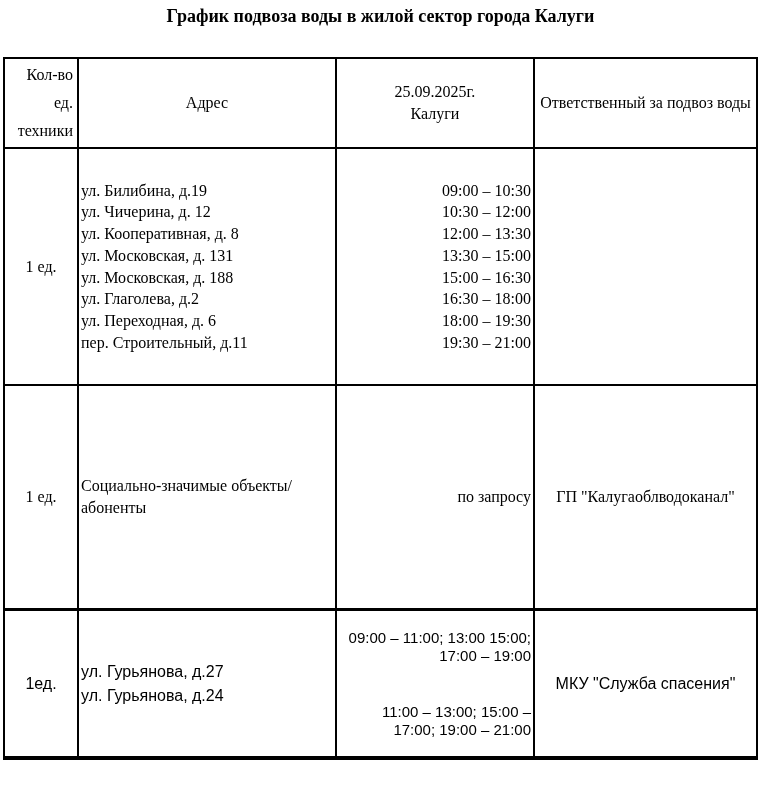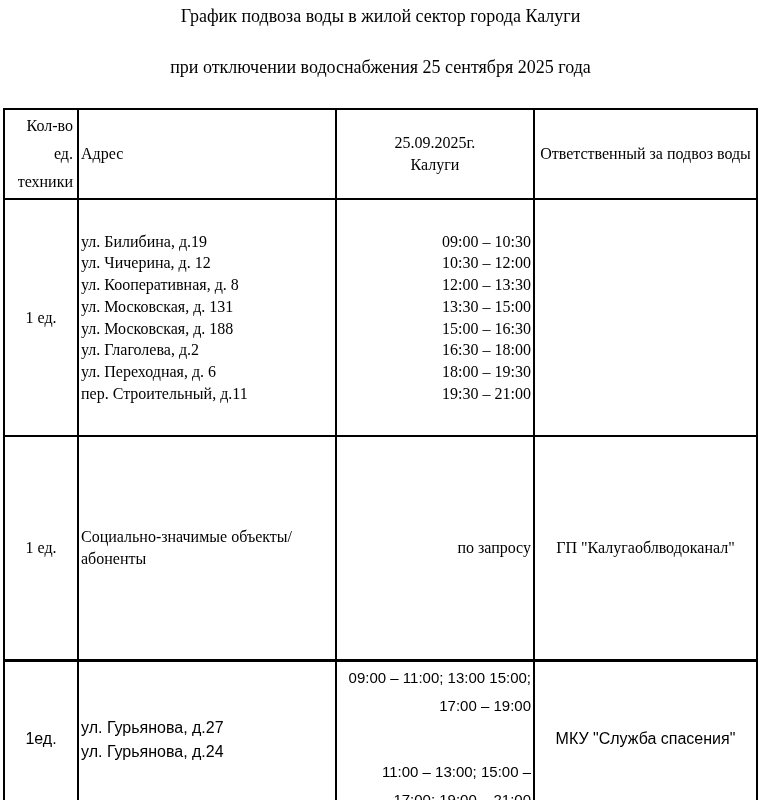--- a/index.html
+++ b/index.html
@@ -9,21 +9,21 @@
     width: 761px;
     height: 800px;
     overflow: hidden;
     color: #000000;
     font-family: "Liberation Serif", serif;
   }
   .page { width: 761px; height: 800px; position: relative; }
 
   .doc-title {
     text-align: center;
-    font-weight: normal;
+    font-weight: bold;
     font-size: 18px;
     line-height: 20px;
     font-family: "Liberation Serif", serif;
   }
   .doc-title.t1 { padding-top: 6px; }
   .doc-title.t2 { margin-top: 31px; }
 
   table.schedule {
     border-collapse: collapse;
     table-layout: fixed;
@@ -48,45 +48,44 @@
   .c2 { text-align: left; padding-left: 5px; padding-right: 4px; }
   th.c1 { text-align: right; padding-left: 7px; padding-right: 4px; line-height: 28px; }
   th.c3 .hline, th.c4 { line-height: 21.7px; }
 
   .serif-lines { line-height: 21.7px; }
   .lines-center { text-align: right; }
 
   tr.r3 { font-family: "Liberation Sans", sans-serif; }
   tr.r3 td { font-size: 16px; }
   tr.r3 .addr-line { line-height: 17px; margin: 7px 0; }
-  tr.r3 .times-list { font-size: 15px; line-height: 28px; }
+  tr.r3 .times-list { font-size: 15px; line-height: 18px; }
   tr.r3 .time-para + .time-para { margin-top: 38px; }
 
   .empty-cell { min-height: 10px; }
 </style>
 </head>
 <body>
 
 <div class="page">
 
   <div class="doc-title t1">График подвоза воды в жилой сектор города Калуги</div>
-  <div class="doc-title t2">при отключении водоснабжения 25 сентября 2025 года</div>
 
   <table class="schedule">
     <colgroup>
       <col style="width:74px">
       <col style="width:258px">
       <col style="width:198px">
       <col style="width:223px">
     </colgroup>
 
     <tbody>
         <tr>
       <th class="c1">Кол-во ед. техники</th>
-      <th class="c2" style="">Адрес</th>
+      <th class="c2" style="text-align:center">Адрес</th>
       <th class="c3">
         <div class="hline">25.09.2025г.</div>
         <div class="hline">Калуги</div>
       </th>
       <th class="c4">Ответственный за подвоз воды</th>
     </tr>
 
     <tr class="r1">
       <td class="c1">1 ед.</td>
       <td class="c2">

